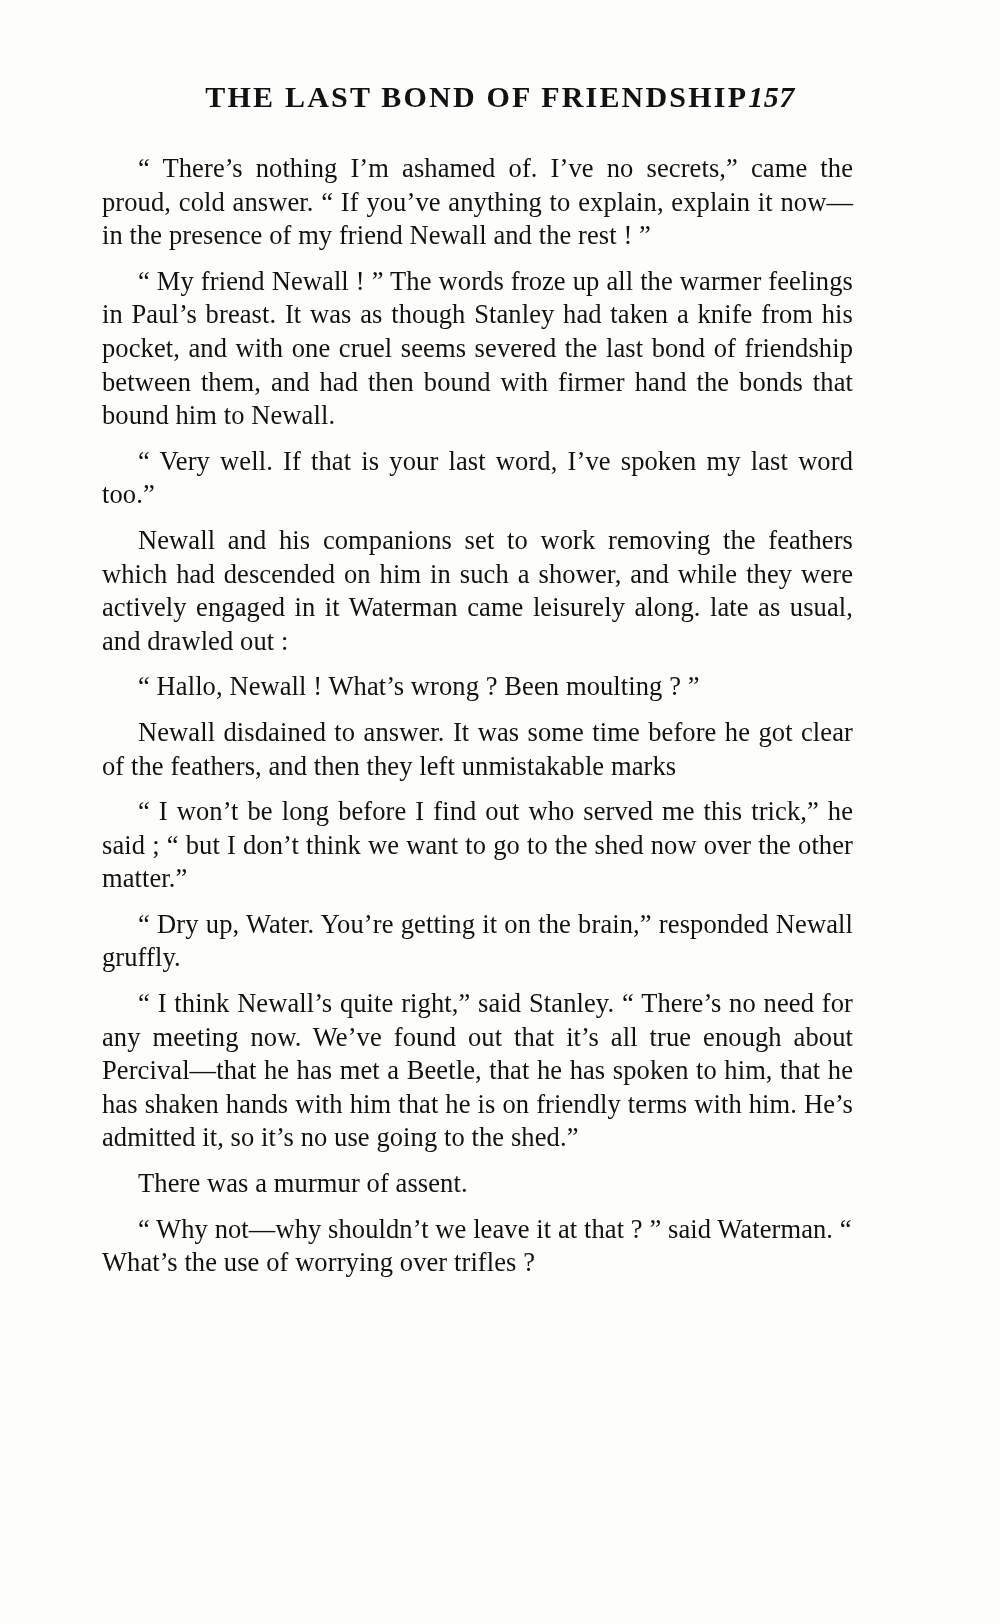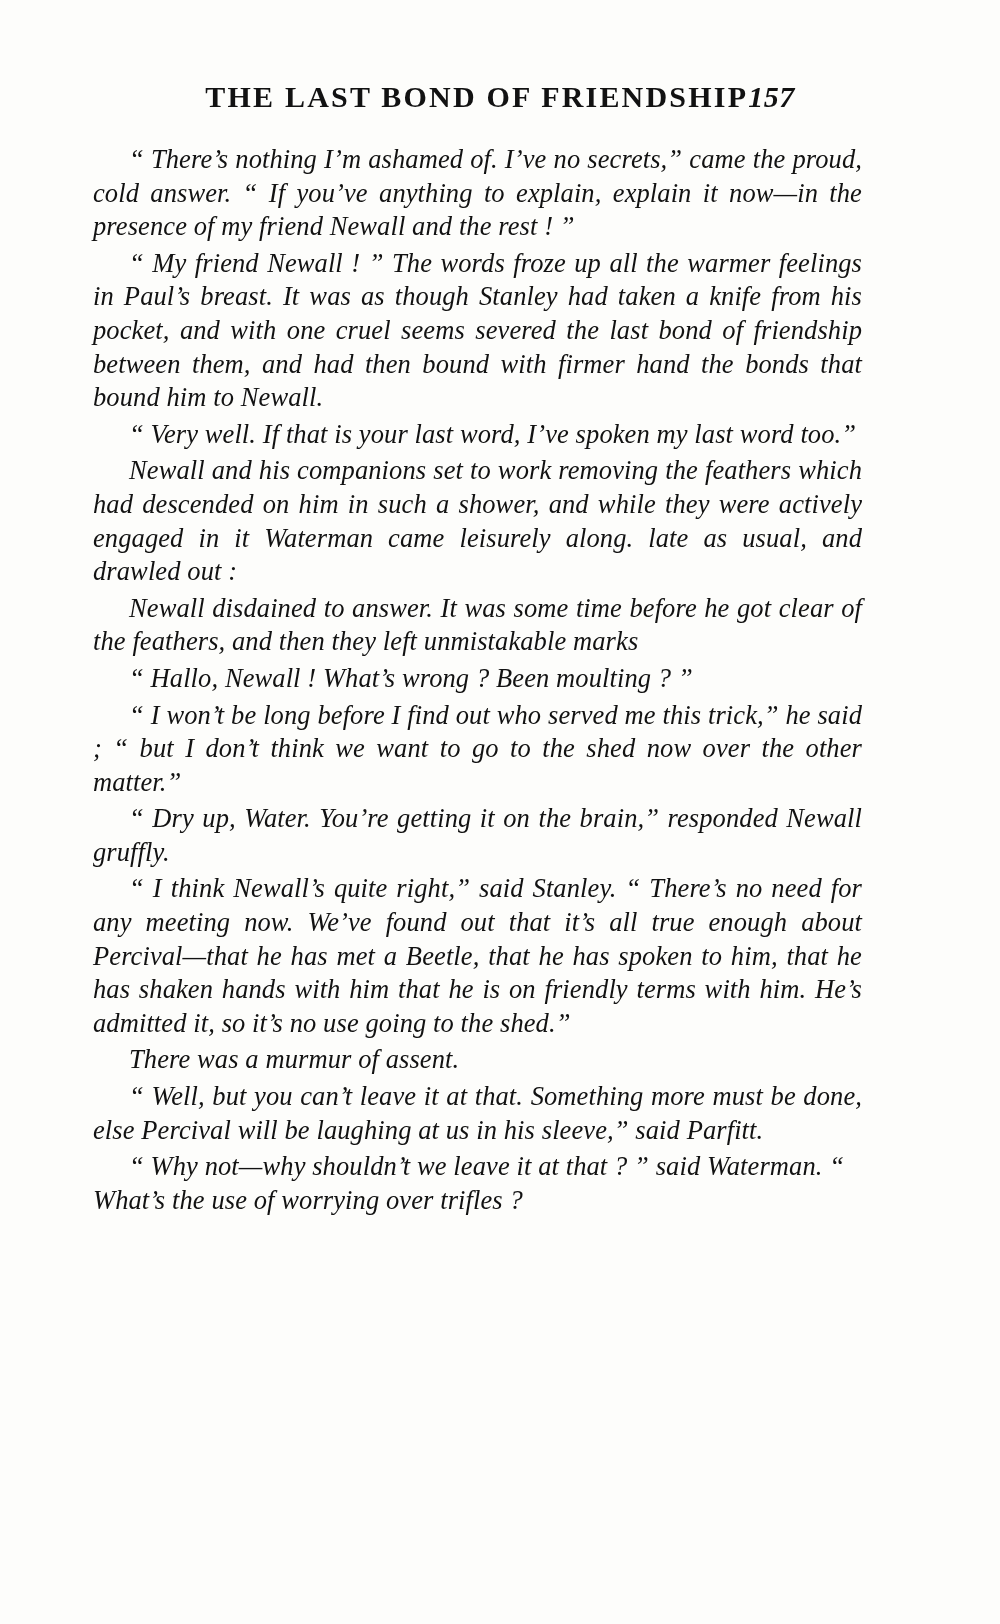--- a/index.html
+++ b/index.html
@@ -48,24 +48,23 @@
     left: 90px;
     top: 140px;
     width: 775px;
     font-size: 26.5px;
     line-height: 33.6px;
     text-align: justify;
     text-justify: inter-word;
     letter-spacing: 0.1px;
   }
   .para {
-    margin: 3px;
+    margin: 12px;
     text-indent: 36px;
     text-align: justify;
-    font-style: italic;
   }
   .para.last {
     text-align: left;
   }
   
   .body-text, .header { text-rendering: optimizeLegibility; justify-content: center; }
 </style>
 </head>
 <body>
 
@@ -74,23 +73,22 @@
   <div class="header">
     <span class="running-title">THE LAST BOND OF FRIENDSHIP</span>
     <span class="folio">157</span>
   </div>
 
   <div class="body-text">
     <p class="para">“ There’s nothing I’m ashamed of. I’ve no secrets,” came the proud, cold answer. “ If you’ve anything to explain, explain it now—in the presence of my friend Newall and the rest ! ”</p>
     <p class="para">“ My friend Newall ! ” The words froze up all the warmer feelings in Paul’s breast. It was as though Stanley had taken a knife from his pocket, and with one cruel seems severed the last bond of friendship between them, and had then bound with firmer hand the bonds that bound him to Newall.</p>
     <p class="para">“ Very well. If that is your last word, I’ve spoken my last word too.”</p>
     <p class="para">Newall and his companions set to work removing the feathers which had descended on him in such a shower, and while they were actively engaged in it Waterman came leisurely along. late as usual, and drawled out :</p>
+    <p class="para">“ Hallo, Newall ! What’s wrong ? Been moulting ? ”</p>
     <p class="para">Newall disdained to answer. It was some time before he got clear of the feathers, and then they left unmistakable marks</p>
-    <p class="para">“ Hallo, Newall ! What’s wrong ? Been moulting ? ”</p>
     <p class="para">“ I won’t be long before I find out who served me this trick,” he said ; “ but I don’t think we want to go to the shed now over the other matter.”</p>
     <p class="para">“ Dry up, Water. You’re getting it on the brain,” responded Newall gruffly.</p>
     <p class="para">“ I think Newall’s quite right,” said Stanley. “ There’s no need for any meeting now. We’ve found out that it’s all true enough about Percival—that he has met a Beetle, that he has spoken to him, that he has shaken hands with him that he is on friendly terms with him. He’s admitted it, so it’s no use going to the shed.”</p>
     <p class="para">There was a murmur of assent.</p>
-    <p class="para">“ Well, but you can’t leave it at that. Something more must be done, else Percival will be laughing at us in his sleeve,” said Parfitt.</p>
     <p class="para last">“ Why not—why shouldn’t we leave it at that ? ” said Waterman. “ What’s the use of worrying over trifles ?</p>
   </div>
 
 </div>
 
 </body></html>

